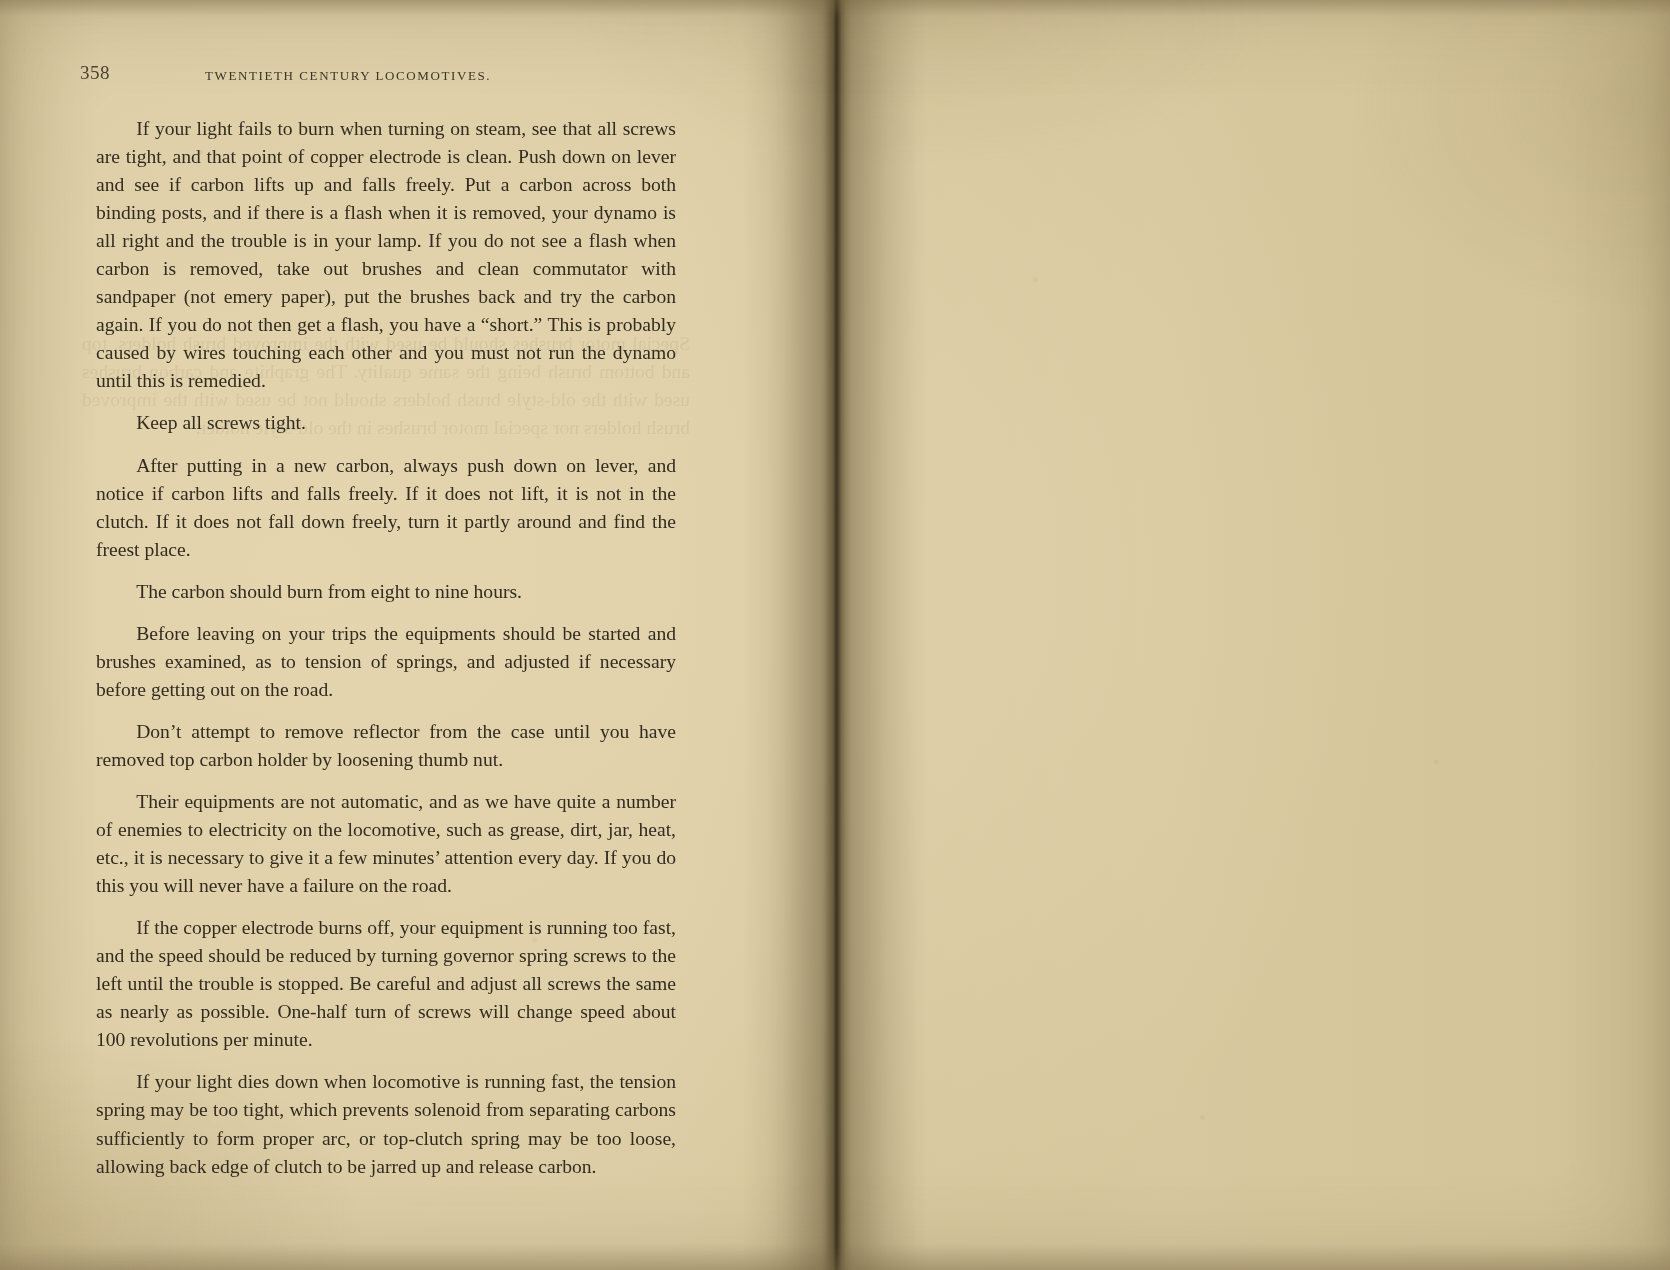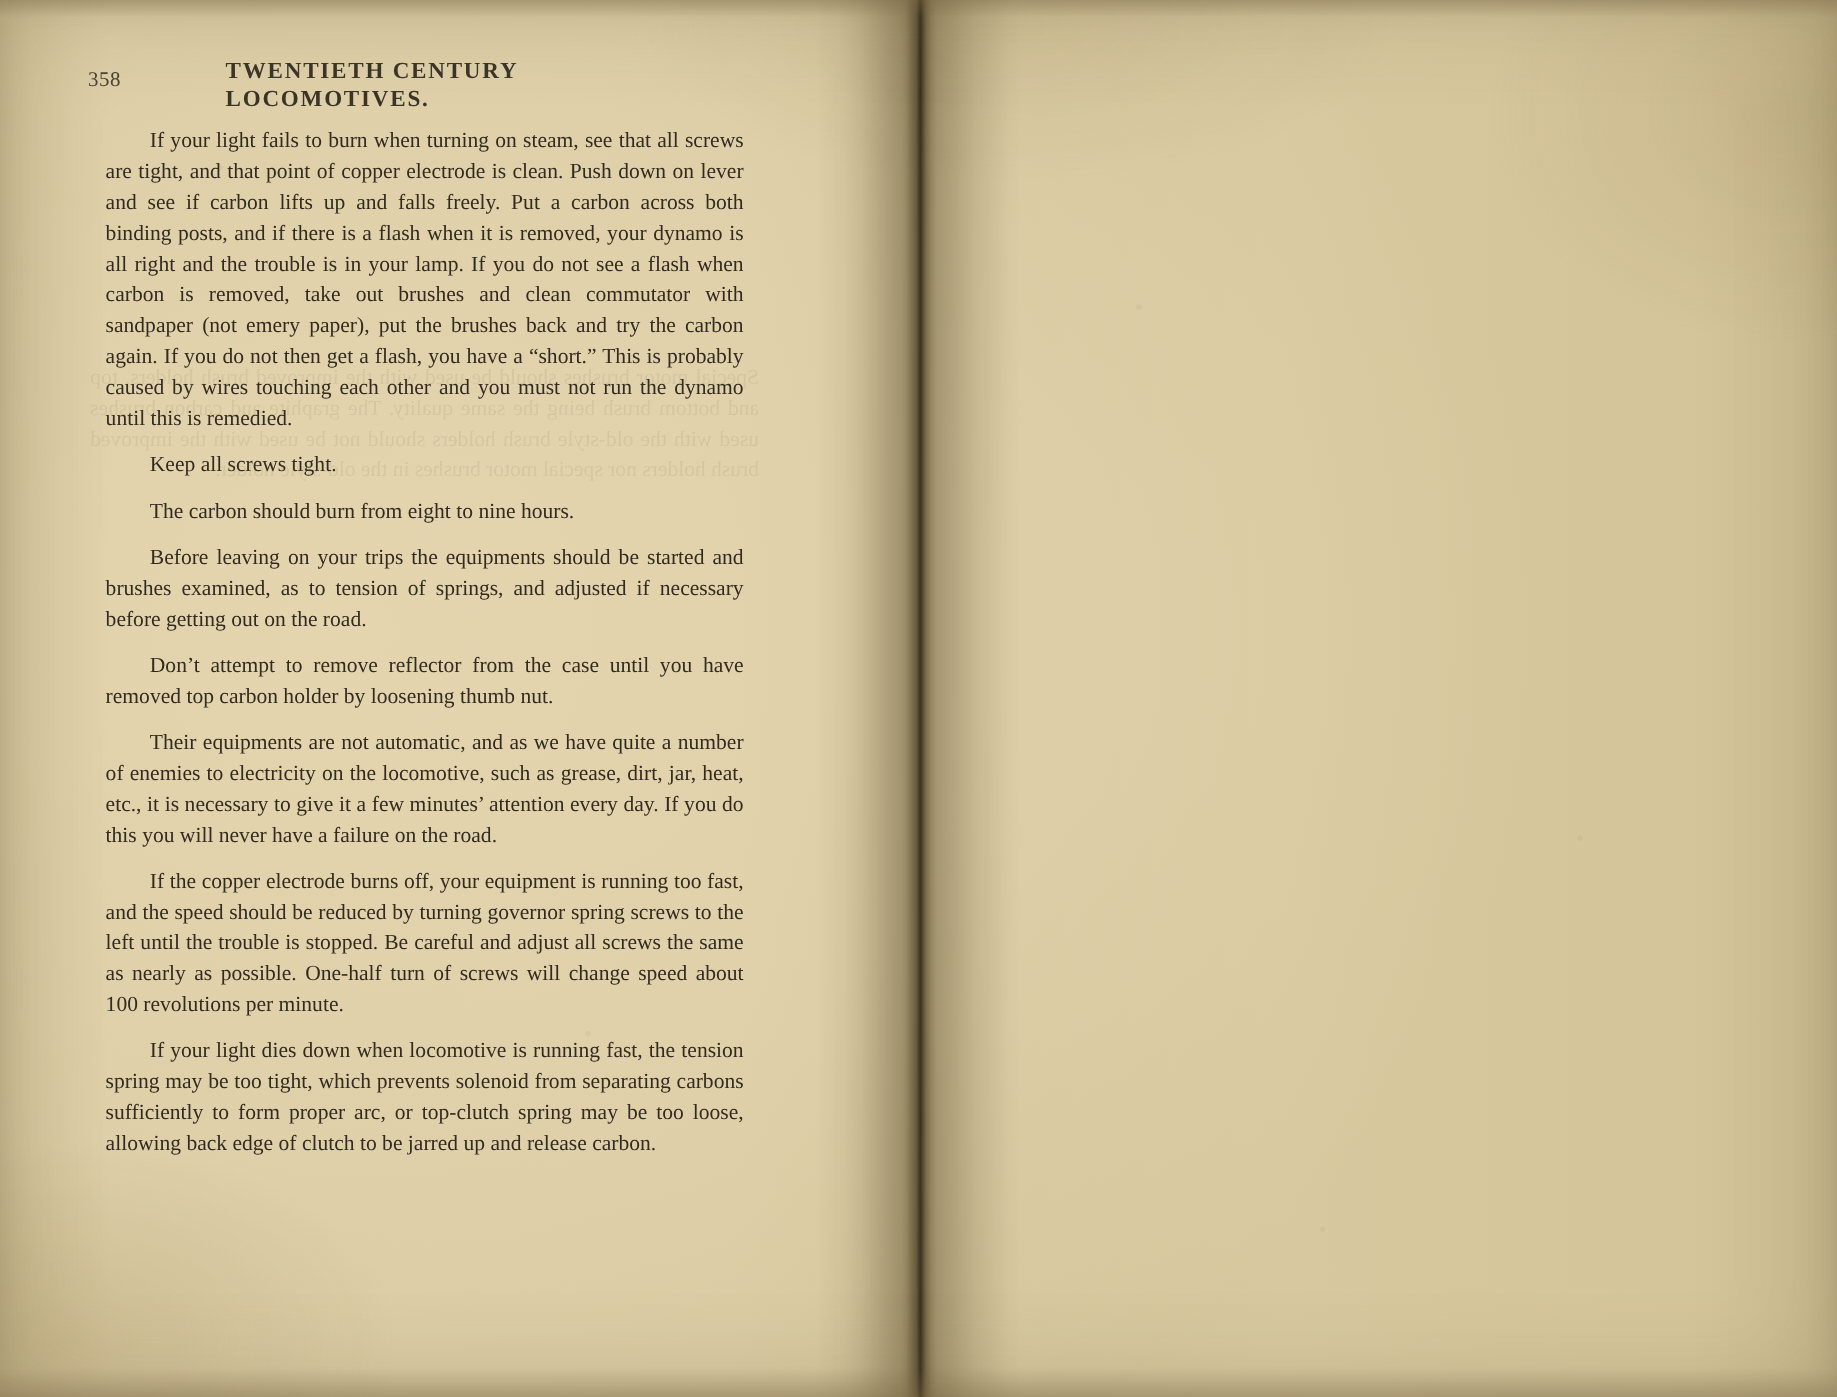--- a/index.html
+++ b/index.html
@@ -38,23 +38,23 @@
       rgba(90,78,52,0) 0%, rgba(95,82,55,.10) 22%, rgba(80,68,45,.30) 44%,
       rgba(55,46,30,.55) 50%, rgba(80,68,45,.28) 56%, rgba(95,82,55,.09) 78%,
       rgba(90,78,52,0) 100%);
     mix-blend-mode:multiply;
   }
   .page{position:absolute;top:0;height:1270px;}
   #page-left{left:0;width:800px;}
   #page-right{left:800px;width:870px;}
 
   .runhead{
-    position:absolute;top:52px;height:26px;
-    font-size:21px;letter-spacing:1.6px;color:#3b3528;
-    font-variant:small-caps;text-transform:uppercase;font-weight:700;
+    position:absolute;top:68px;height:26px;
+    font-size:13px;letter-spacing:1.6px;color:#3b3528;
+    font-variant:small-caps;text-transform:uppercase;font-weight:400;
   }
   #rh-left{left:205px;width:420px;text-align:left;}
   .folio{
     position:absolute;top:62px;font-size:19px;color:#4a4233;
     font-family:"Liberation Serif",serif;letter-spacing:.5px;
   }
   #folio-left{left:80px;}
 
   .col{
     position:absolute;
@@ -96,20 +96,21 @@
 
 <div id="book">
 
   <div id="page-left" class="page">
     <div id="folio-left" class="folio">358</div>
     <div id="rh-left" class="runhead">TWENTIETH CENTURY LOCOMOTIVES.</div>
 
     <div id="col-left" class="col">
       <p>If your light fails to burn when turning on steam, see that all screws are tight, and that point of copper electrode is clean. Push down on lever and see if carbon lifts up and falls freely.  Put a carbon across both binding posts, and if there is a flash when it is removed, your dynamo is all right and the trouble is in your lamp.  If you do not see a flash when carbon is removed, take out brushes and clean commutator with sandpaper (not emery paper), put the brushes back and try the carbon again.  If you do not then get a flash, you have a “short.”  This is probably caused by wires touching each other and you must not run the dynamo until this is remedied.</p>
       <p>Keep all screws tight.</p>
+      <p>After putting in a new carbon, always push down on lever, and notice if carbon lifts and falls freely.  If it does not lift, it is not in the clutch.  If it does not fall down freely, turn it partly around and find the freest place.</p>
       <p>The carbon should burn from eight to nine hours.</p>
       <p>Before leaving on your trips the equipments should be started and brushes examined, as to tension of springs, and adjusted if necessary before getting out on the road.</p>
       <p>Don’t attempt to remove reflector from the case until you have removed top carbon holder by loosening thumb nut.</p>
       <p>Their equipments are not automatic, and as we have quite a number of enemies to electricity on the locomotive, such as grease, dirt, jar, heat, etc., it is necessary to give it a few minutes’ attention every day.  If you do this you will never have a failure on the road.</p>
       <p>If the copper electrode burns off, your equipment is running too fast, and the speed should be reduced by turning governor spring screws to the left until the trouble is stopped.  Be careful and adjust all screws the same as nearly as possible.  One-half turn of screws will change speed about 100 revolutions per minute.</p>
       <p>If your light dies down when locomotive is running fast, the tension spring may be too tight, which prevents solenoid from separating carbons sufficiently to form proper arc, or top-clutch spring may be too loose, allowing back edge of clutch to be jarred up and release carbon.</p>
     </div>
   </div>
 
   <div id="page-right" class="page">

